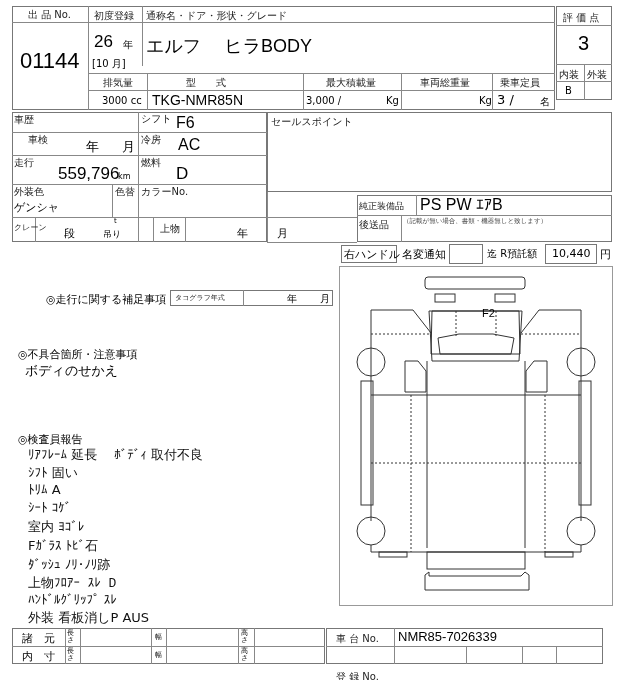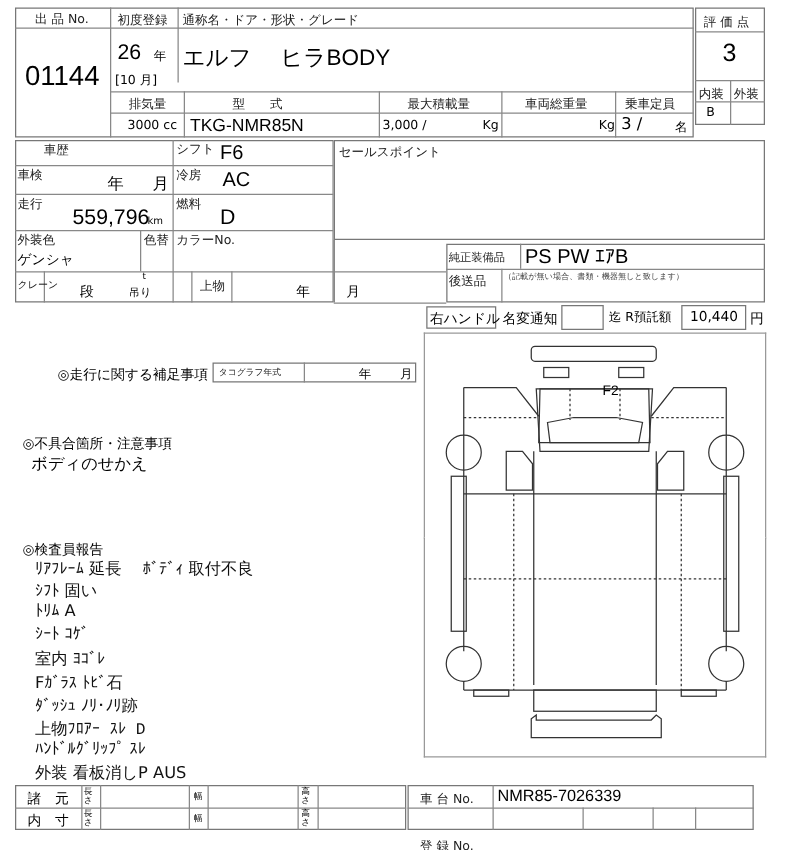--- a/index.html
+++ b/index.html
@@ -71,22 +71,22 @@
 <div class="vl" style="left:138px;top:112px;height:130px;"></div>
 <div class="hl" style="left:12px;top:132px;width:255px;"></div>
 <div class="hl" style="left:12px;top:155px;width:255px;"></div>
 <div class="hl" style="left:12px;top:184px;width:255px;"></div>
 <div class="hl" style="left:12px;top:217px;width:255px;"></div>
 <div class="vl" style="left:112px;top:184px;height:33px;"></div>
 <div class="vl" style="left:35px;top:217px;height:25px;"></div>
 <div class="vl" style="left:153px;top:217px;height:25px;"></div>
 <div class="vl" style="left:185px;top:217px;height:25px;"></div>
 
-<div class="lbl" style="left:14px;top:113px;padding-left:21px;">車歴</div>
-<div class="lbl" style="left:14px;top:133px;">車検</div>
+<div class="lbl" style="left:14px;top:113px;">車歴</div>
+<div class="lbl" style="left:28px;top:133px;">車検</div>
 <div class="val" style="left:86px;top:138px;font-size:13px;">年</div>
 <div class="val" style="left:122px;top:138px;font-size:13px;">月</div>
 <div class="lbl" style="left:14px;top:156px;">走行</div>
 <div class="val cond" style="left:58px;top:164px;font-size:17px;">559,796</div>
 <div class="val" style="left:118px;top:172px;font-size:8px;">km</div>
 
 <div class="lbl" style="left:141px;top:112px;">シフト</div>
 <div class="val cond" style="left:176px;top:114px;font-size:16px;">F6</div>
 <div class="lbl" style="left:141px;top:133px;">冷房</div>
 <div class="val cond" style="left:178px;top:136px;font-size:16px;">AC</div>

